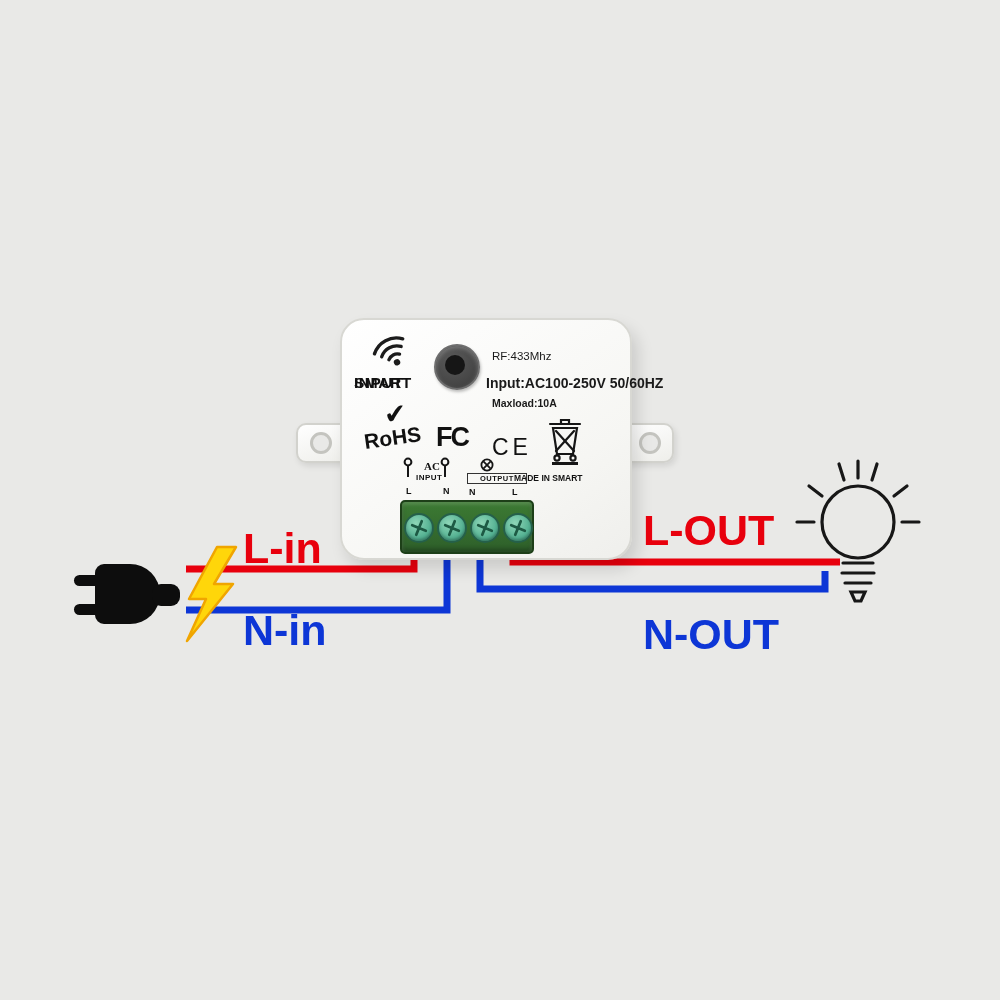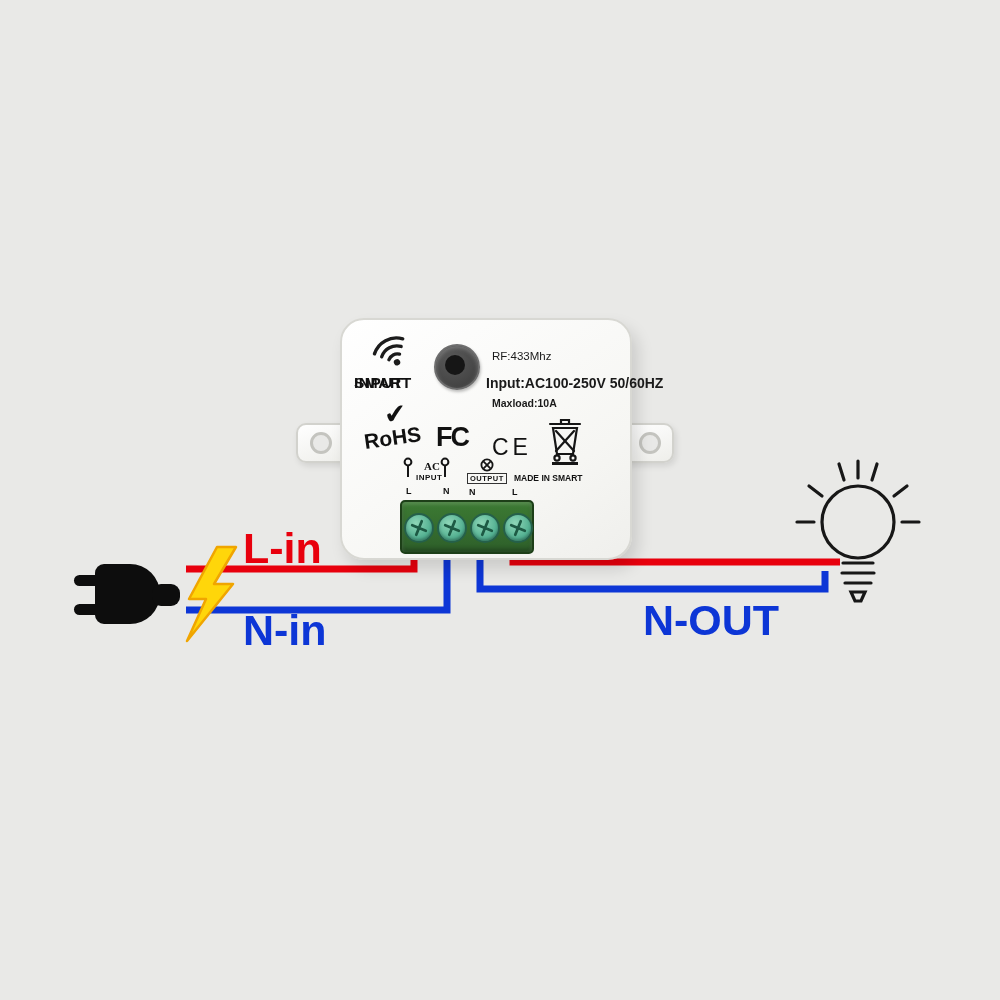--- a/index.html
+++ b/index.html
@@ -51,21 +51,21 @@
   .ce{left:150px;top:114px;font-size:23px;font-weight:500;letter-spacing:4px;color:#111;}
   .weee{left:200px;top:94px;}
   .weee path,.weee circle,.weee line{fill:none;stroke:#161616;stroke-width:2.2;stroke-linecap:round;}
   .weee rect{fill:#161616;}
   .madein{left:172px;top:153px;width:78px;font-size:8.5px;font-weight:700;color:#111;}
   .tlabel{color:#111;font-weight:700;white-space:nowrap;}
   .ac{left:82px;top:140px;font-size:11px;font-family:Liberation Serif, serif;}
   .inputlbl{left:74px;top:153px;font-size:8px;letter-spacing:.5px;}
   .l-in-t{left:64px;top:166px;font-size:9px;}
   .n-in-t{left:101px;top:166px;font-size:9px;}
-  .outputlbl{left:125px;top:153px;font-size:7.5px;border:1px solid #333;padding:0 2px;letter-spacing:.5px;}
+  .outputlbl{left:125px;top:153px;font-size:7.5px;border:1px solid #333;padding:0 12px;letter-spacing:.5px;}
   .n-out-t{left:127px;top:167px;font-size:9px;}
   .l-out-t{left:170px;top:167px;font-size:9px;}
   .pin{left:0;top:0;}
   .pin circle,.pin line{stroke:#161616;stroke-width:2;fill:none;}
   .pin1{left:60px;top:137px;}
   .pin2{left:97px;top:137px;}
   .lampsym{left:137px;top:137px;}
   .lampsym circle,.lampsym line{stroke:#161616;stroke-width:1.8;fill:none;}
 
   .terminal-block{left:58px;top:180px;width:130px;height:50px;border-radius:5px;
@@ -78,21 +78,21 @@
   .screw path{stroke:#1d5a44;stroke-width:3;fill:none;stroke-linecap:round;}
   .s1{left:2px;} .s2{left:35px;} .s3{left:68px;} .s4{left:101px;}
 
   
   .wl{position:absolute;z-index:4;font-weight:800;font-size:43px;letter-spacing:0px;white-space:nowrap;}
   .wl.live-c{color:var(--live,#e8000d);text-align:right;}
   .wl.neutral-c{color:var(--neutral,#0d36d6);}
   .lbl-lin{left:243px;top:524px;}
   .lbl-nin{left:243px;top:606px;}
   .lbl-lout{left:643px;top:506px;}
-  .lbl-nout{left:643px;top:596px;}
+  .lbl-nout{left:643px;top:610px;}
 </style>
 </head>
 <body>
 
 <div class="stage">
 
   <svg class="art" width="1000" height="1000" viewBox="0 0 1000 1000">
 
     <polyline class="wire live" points="414,540 414,569 186,569"></polyline>
     <polyline class="wire neutral" points="447,540 447,610 186,610"></polyline>
@@ -209,15 +209,16 @@
       <div class="screw s4">
         <svg width="22" height="22" viewBox="0 0 24 24">
             <path d="M4 12 h16 M12 4 v16"></path>
           </svg>
       </div>
     </div>
   </div>
 
   <div class="wl live-c lbl-lin">L-in</div>
   <div class="wl neutral-c lbl-nin">N-in</div>
+  <div class="wl live-c lbl-lout">L-OUT</div>
   <div class="wl neutral-c lbl-nout">N-OUT</div>
 
 </div>
 
 </body></html>

